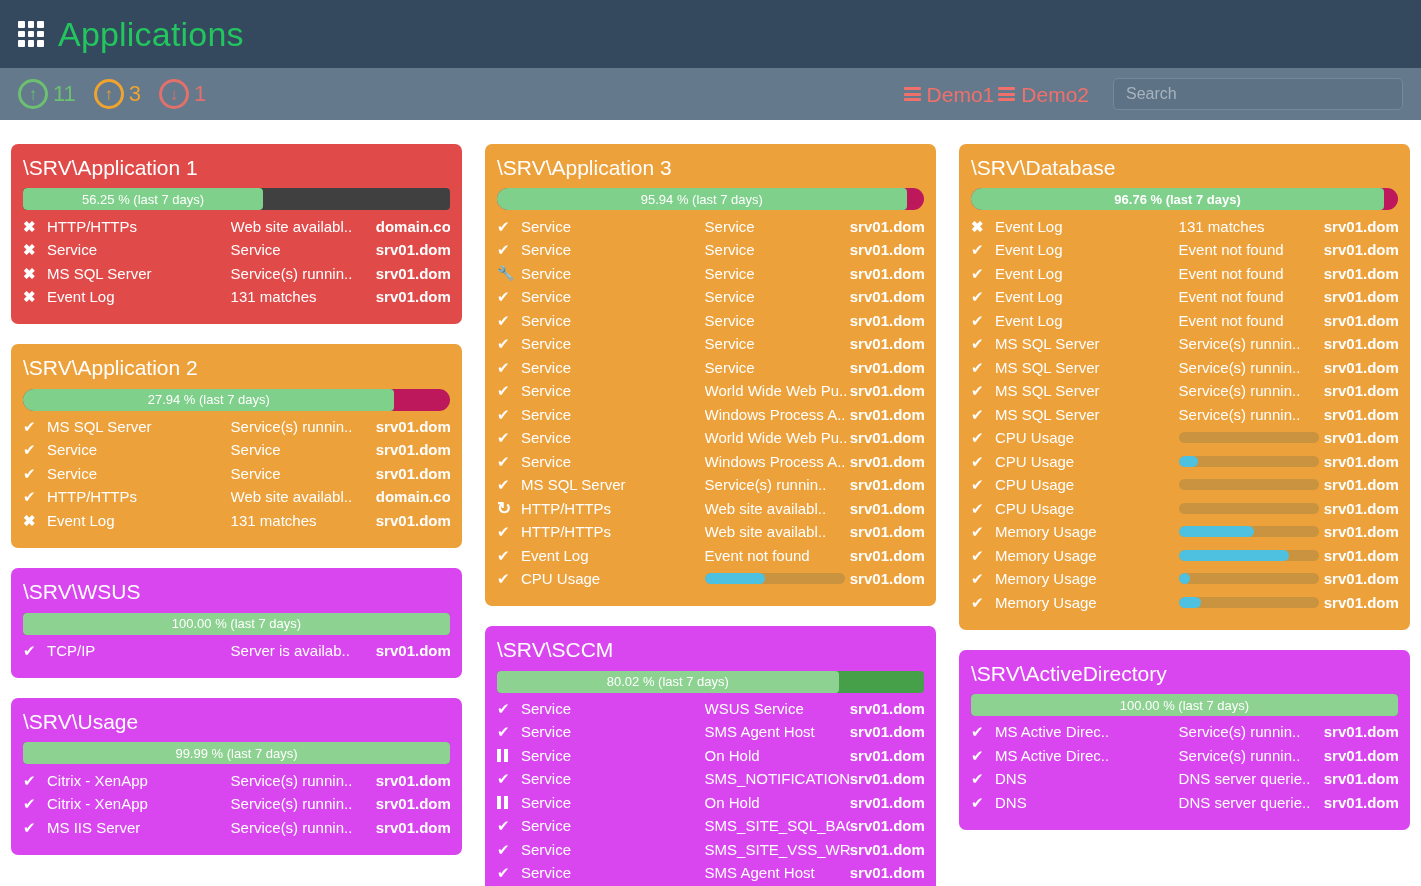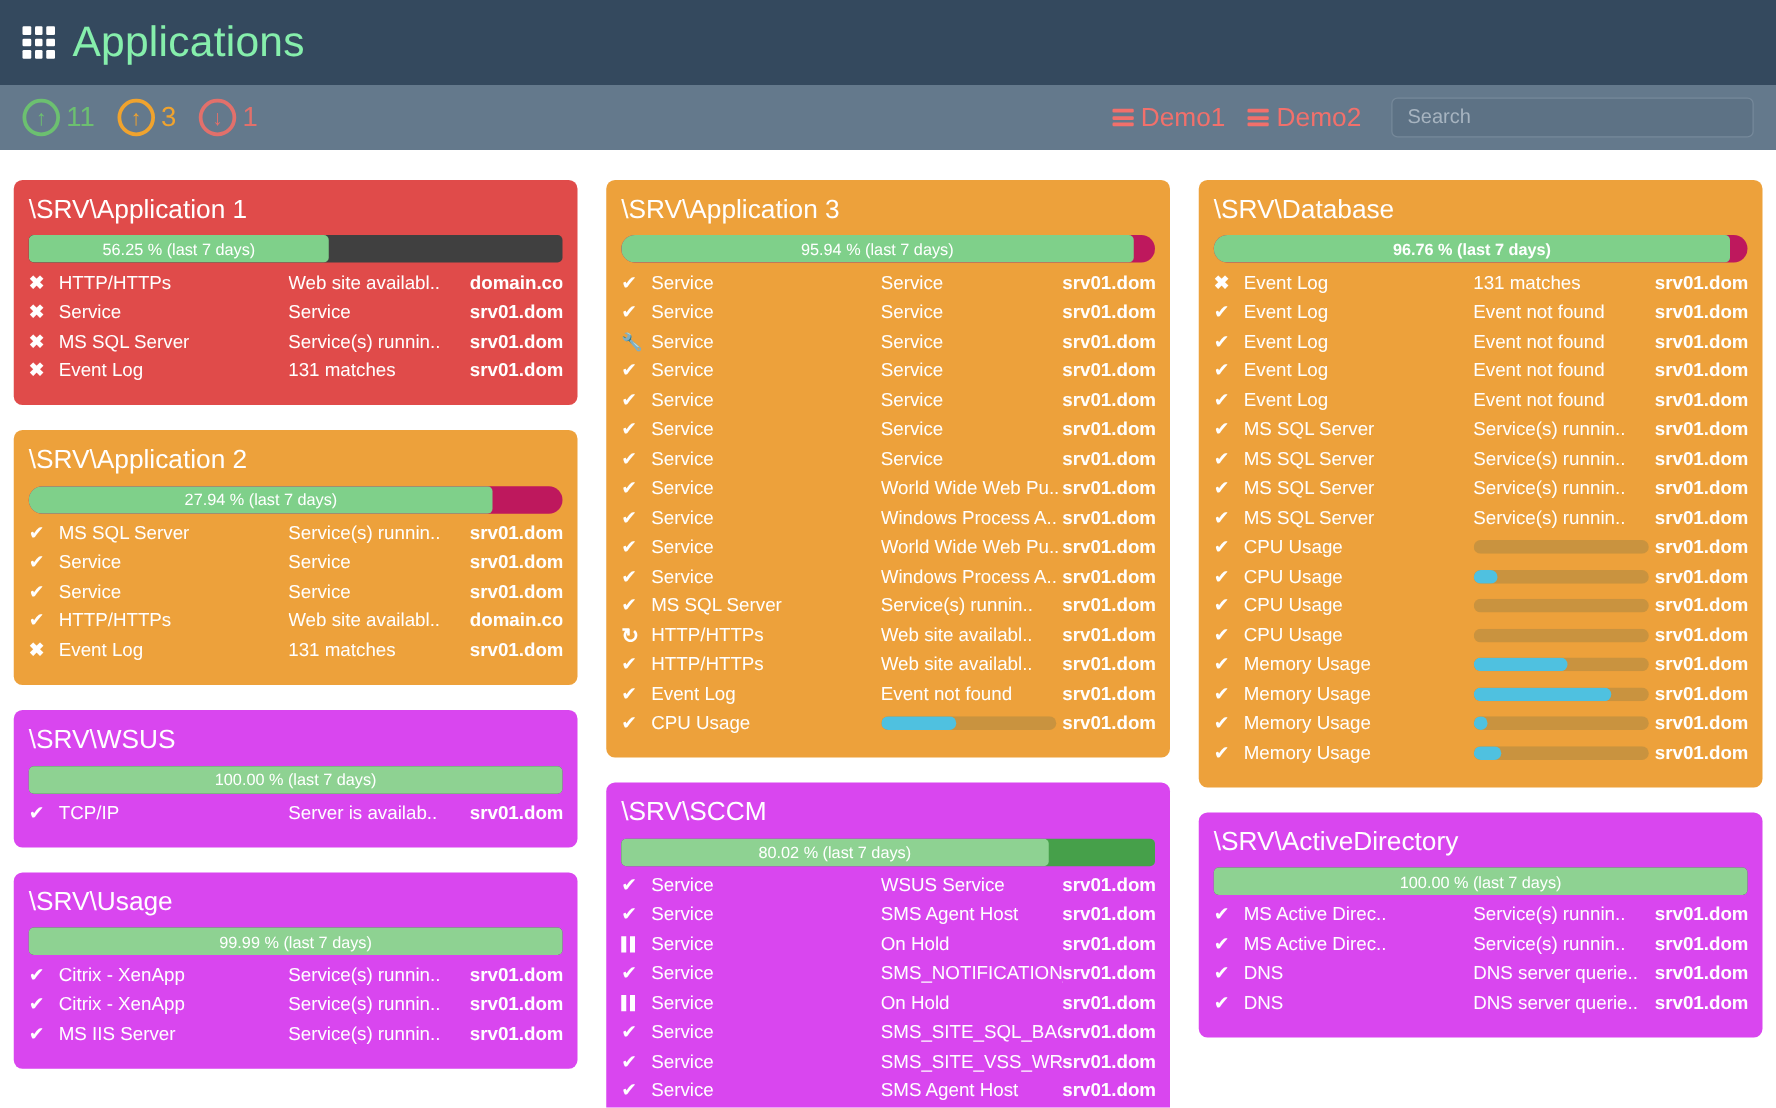--- a/index.html
+++ b/index.html
@@ -24,21 +24,21 @@
   .grid-icon {
     width: 26px; height: 26px;
     display: grid;
     grid-template-columns: repeat(3, 1fr);
     grid-template-rows: repeat(3, 1fr);
     gap: 3px;
     flex: none;
   }
   .grid-icon i { background: #ffffff; display: block; border-radius: 1px; }
   .app-title {
-    color: #86efac;
+    color: #22c55e;
     font-size: 34px;
     font-weight: 400;
     letter-spacing: 0.2px;
     line-height: 1;
   }
 
   
   .toolbar {
     height: 52px;
     background: #64798c;
@@ -57,21 +57,21 @@
     font-size: 17px; line-height: 1;
     flex: none;
   }
   .counter-num { font-size: 22px; font-weight: 400; line-height: 1; }
   .c-up    { color: #6cc070; }
   .c-warn  { color: #f0a32e; }
   .c-down  { color: #e2706b; }
 
   .toolbar-spacer { flex: 1 1 auto; }
 
-  .demo-links { display: flex; align-items: flex-end; gap: 18px; }
+  .demo-links { display: flex; align-items: flex-end; gap: 4px; }
   .demo-link {
     display: flex; align-items: center; gap: 6px;
     color: #f2706b;
     font-size: 21px;
     cursor: pointer;
     line-height: 1;
   }
   .burger { width: 17px; height: 14px; display: flex; flex-direction: column; justify-content: space-between; flex: none; }
   .burger i { height: 3px; background: #f2706b; display: block; border-radius: 1px; }
 

